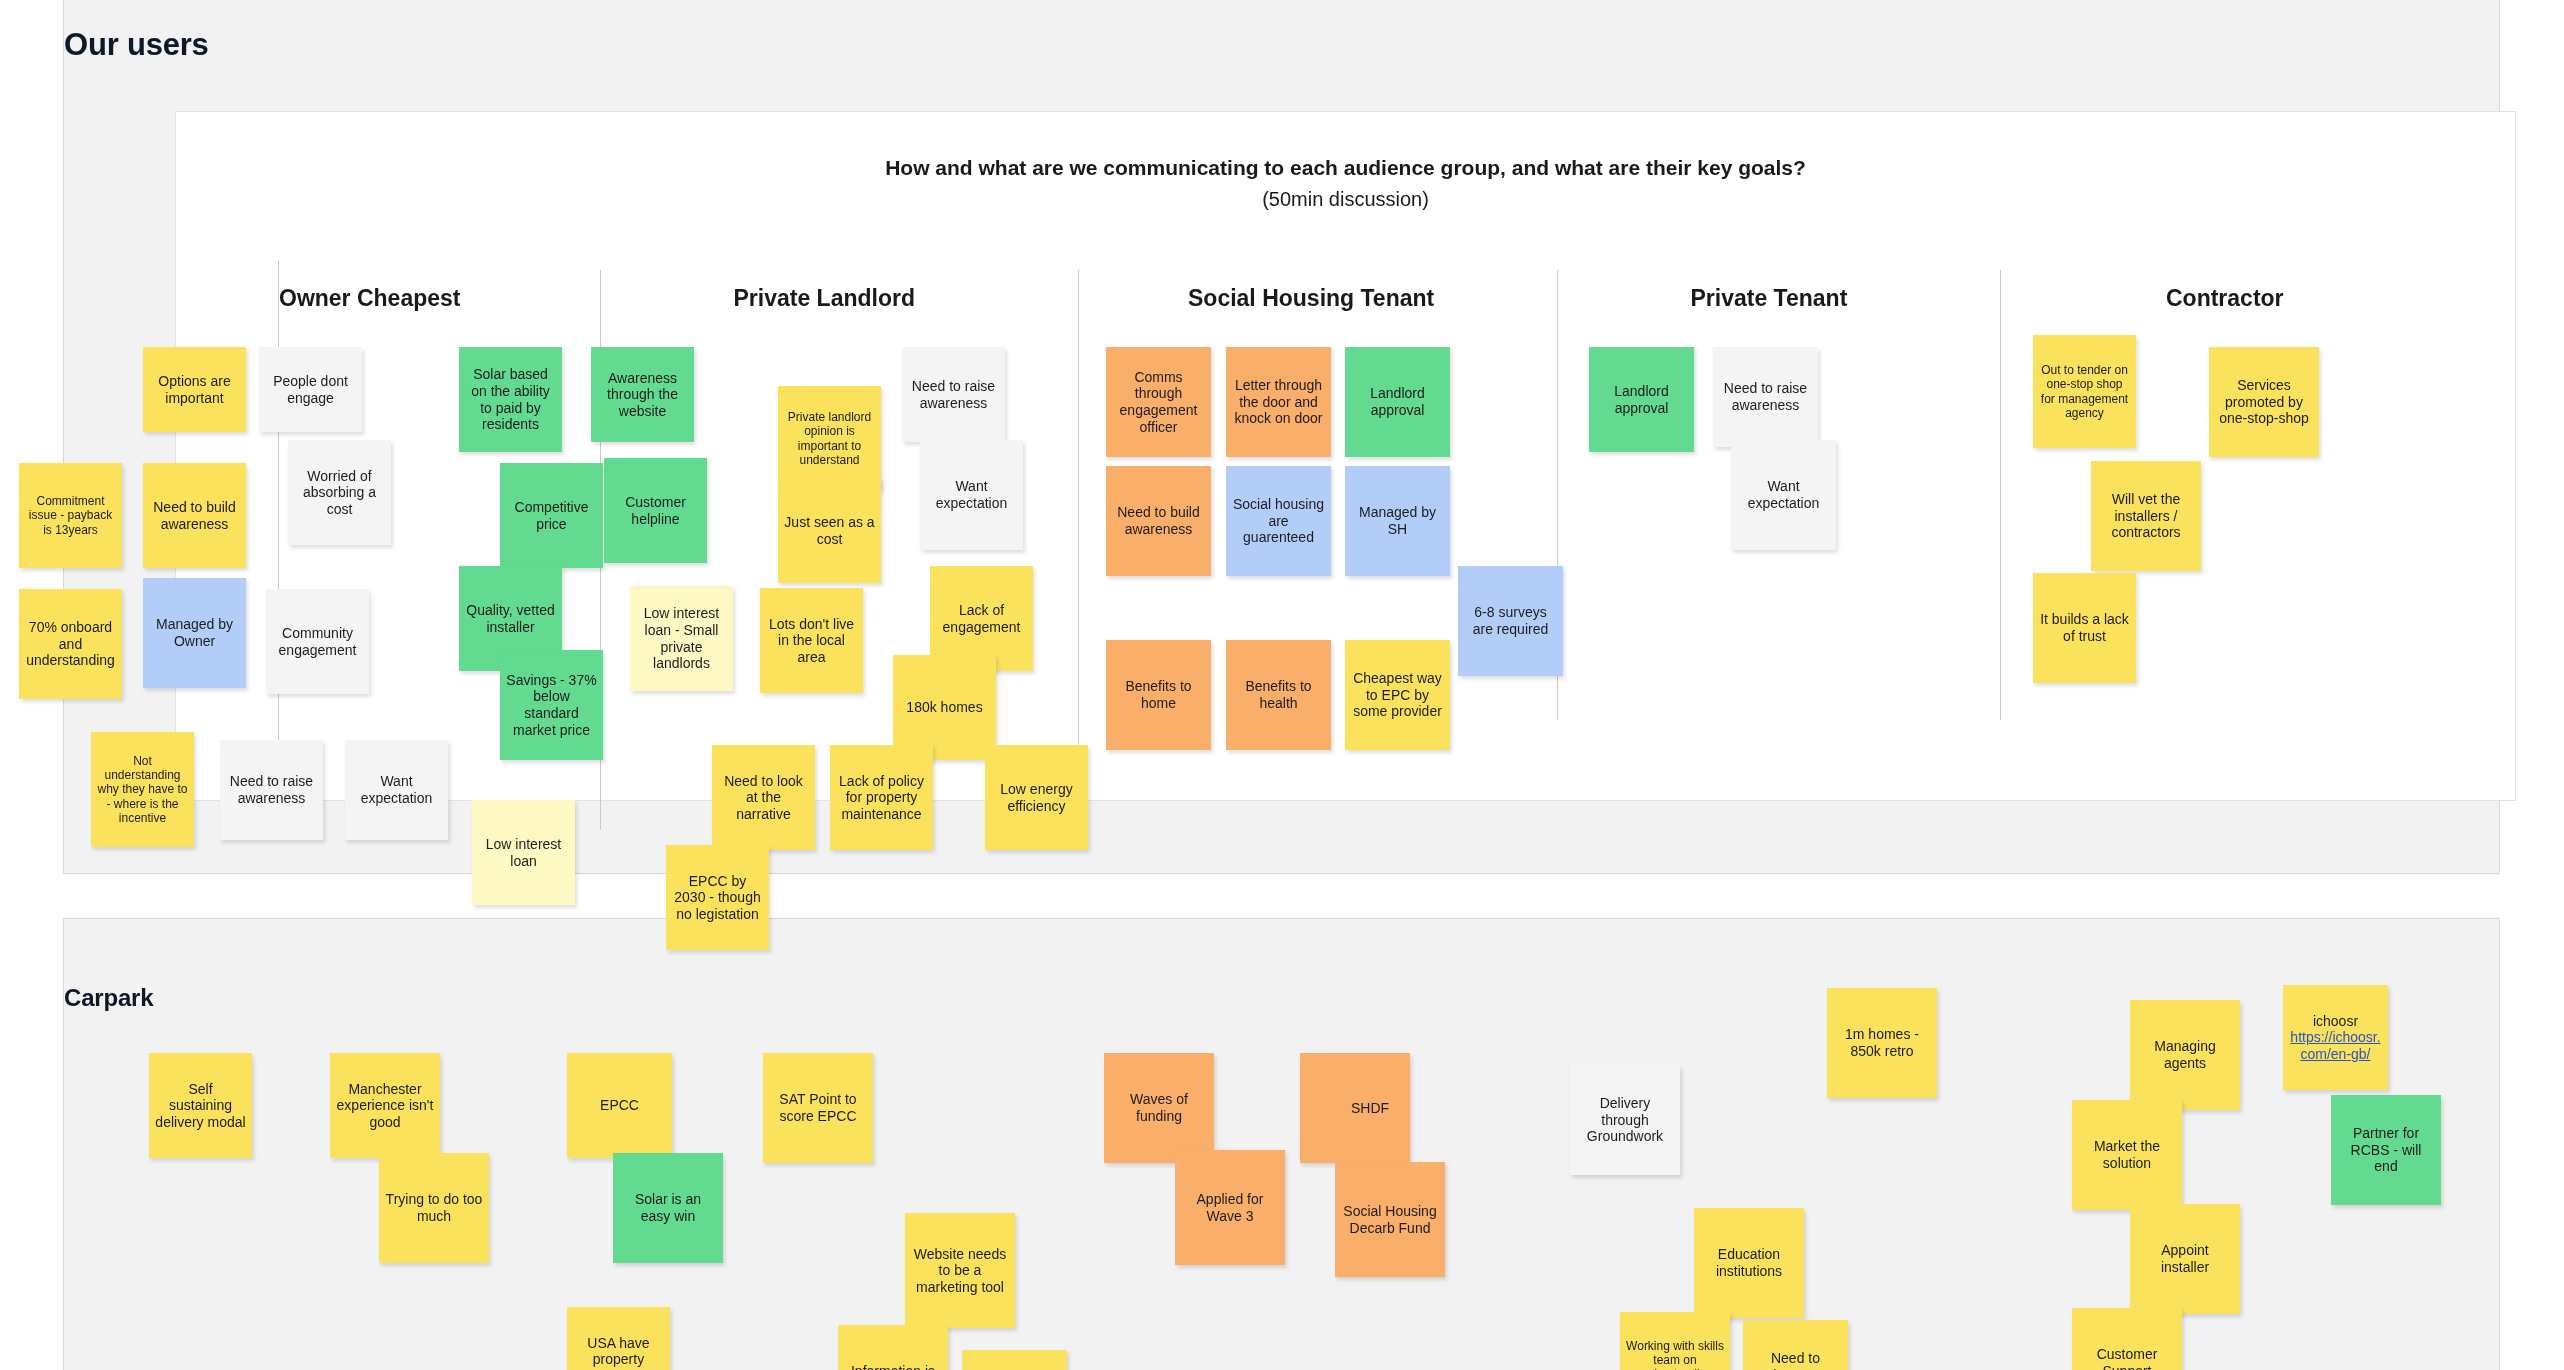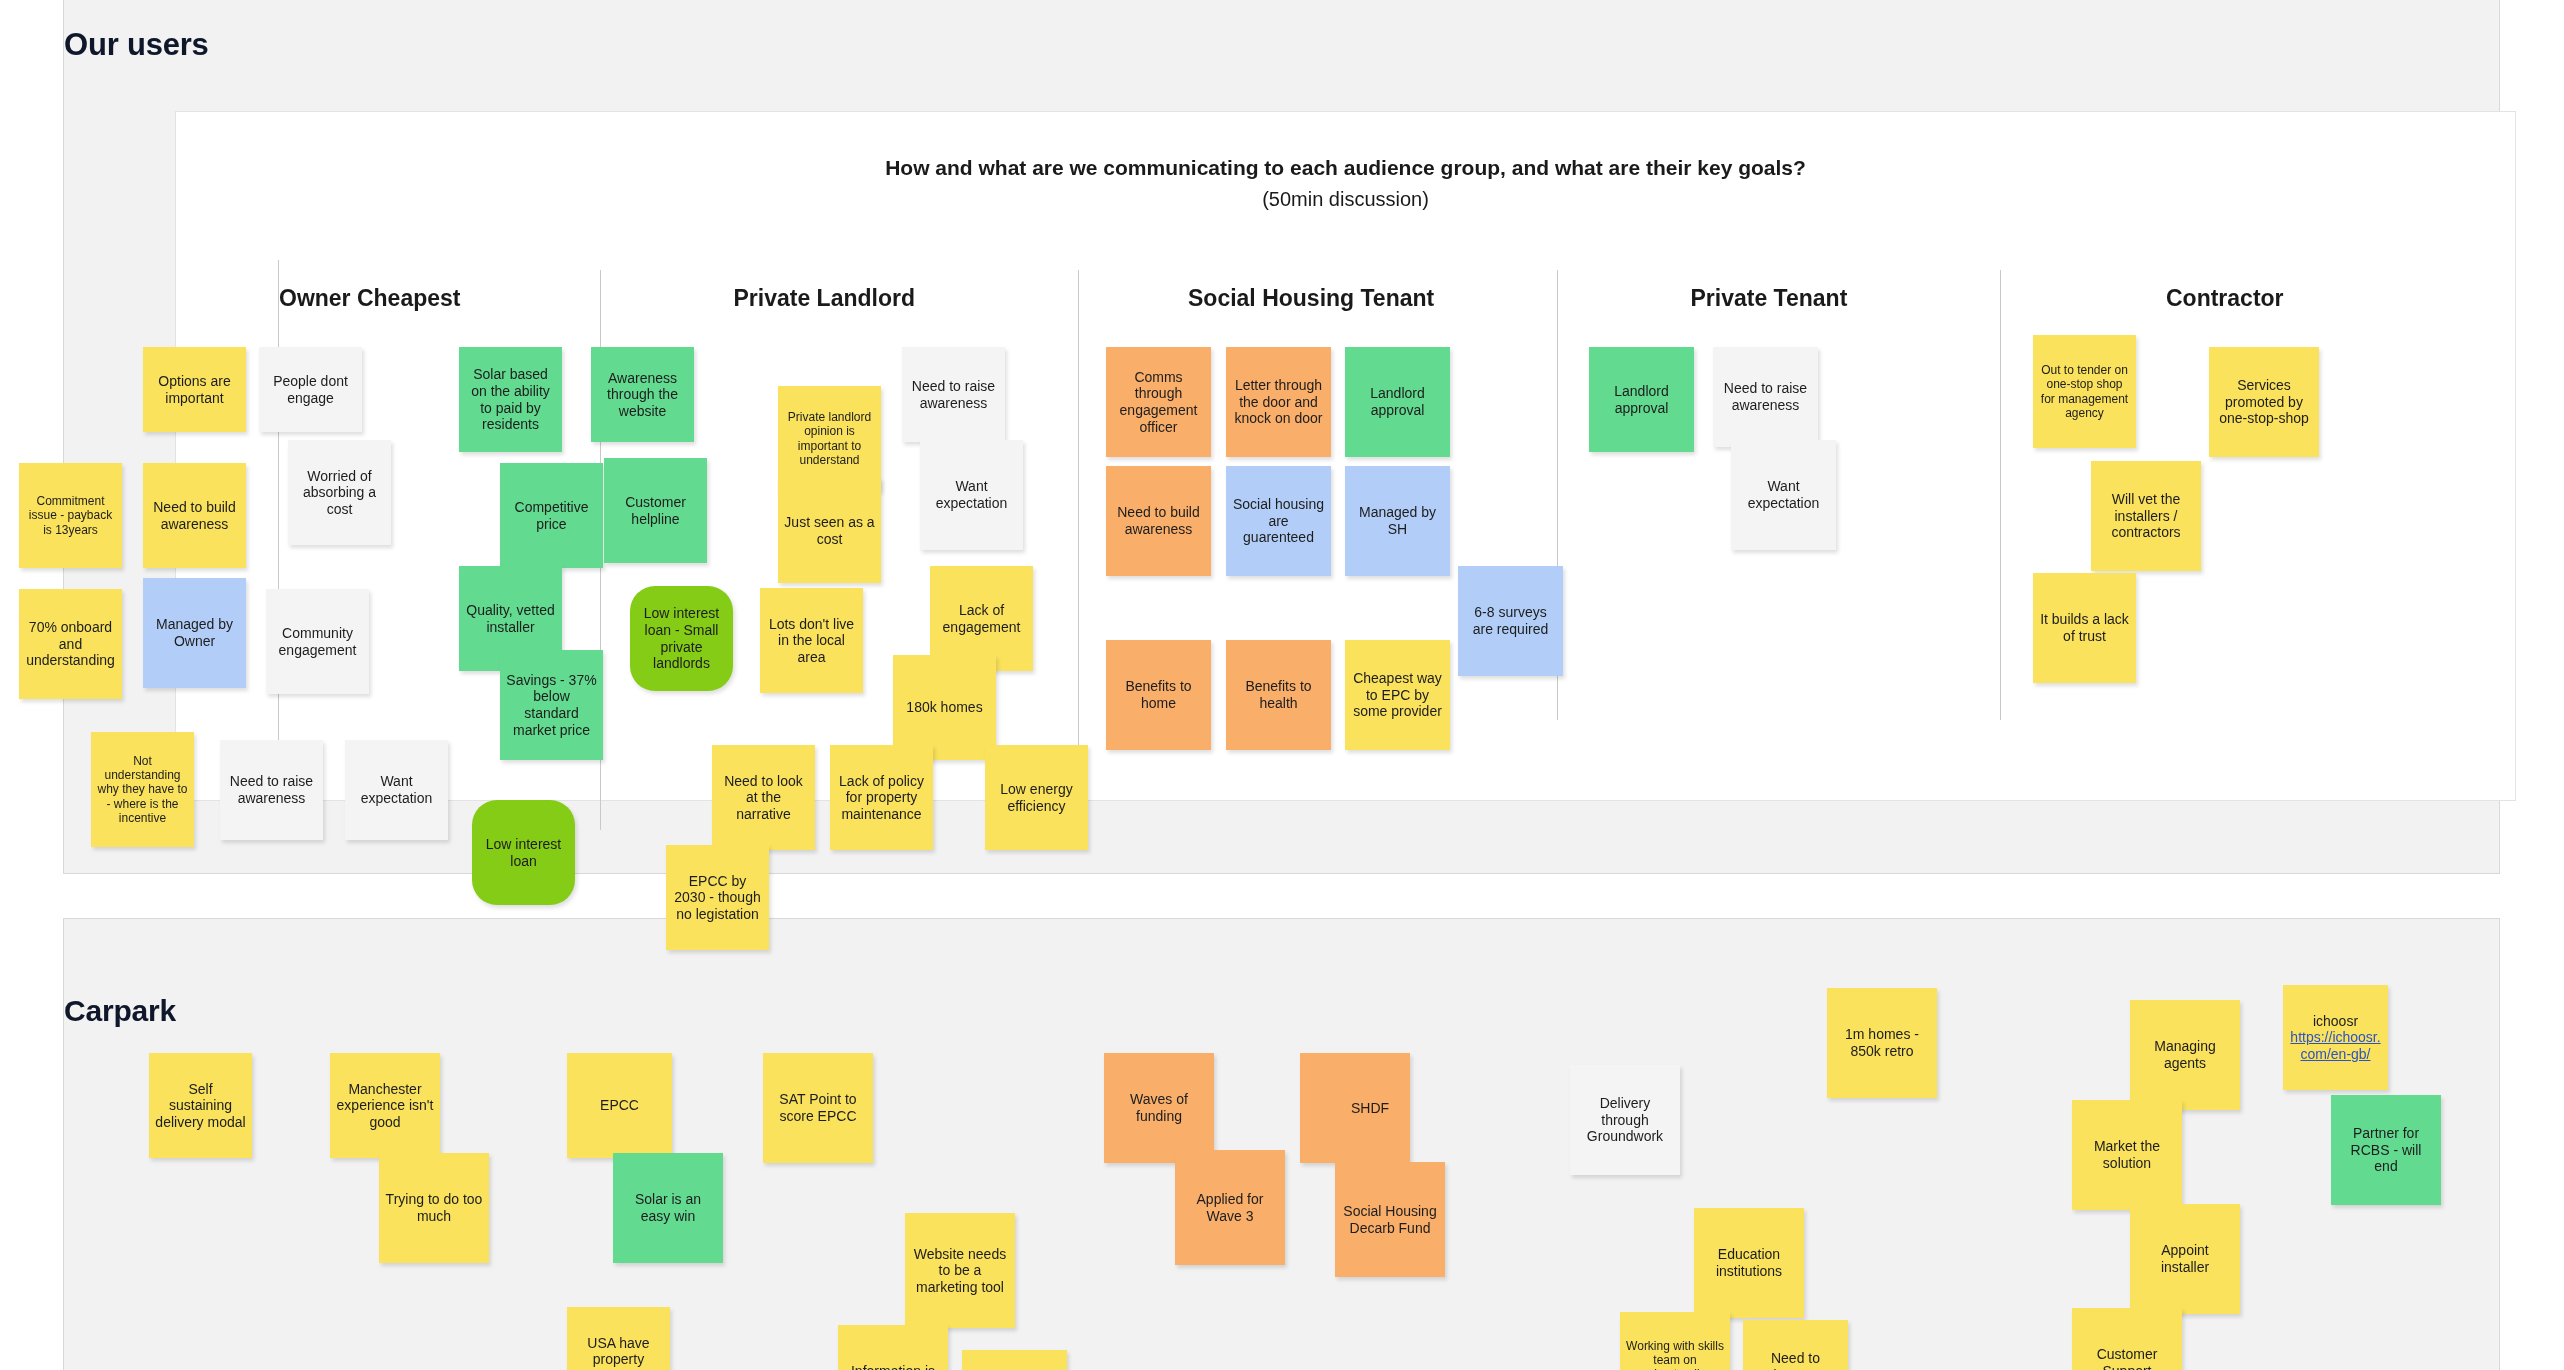--- a/index.html
+++ b/index.html
@@ -21,21 +21,21 @@
     position: absolute;
     left: 0; right: 0;
     font-weight: bold;
     color: #0f172a;
     letter-spacing: -0.2px;
   }
   #frame-users { left: 63px; top: -26px; width: 2437px; height: 900px; }
   #frame-carpark { left: 63px; top: 918px; width: 2437px; height: 520px; }
 
   #frame-users .frame-title { top: 52px; font-size: 31px; }
-  #frame-carpark .frame-title { top: 75px; font-size: 30px; }
+  #frame-carpark .frame-title { top: 65px; font-size: 24px; }
 
   
   #panel-users {
     position: absolute;
     left: 111px; top: 136px;
     width: 2341px; height: 690px;
     background: #ffffff;
     border: 1px solid #e3e3e3;
   }
 
@@ -79,21 +79,21 @@
     line-height: 1.18;
     color: #1d1d1d;
     box-shadow: 2px 3px 4px rgba(0,0,0,0.13);
     overflow: hidden;
     word-break: break-word;
   }
   .c-yellow { background:#FAE25D; }
   .c-green  { background:#62DB90; }
   .c-orange { background:#F9AE6A; }
   .c-blue   { background:#B2CEF8; }
-  .c-red    { background:#84cc16;border-radius:25px; }
+  .c-red    { background:#fef9c3; }
   .c-white  { background:#F4F4F4; }
 
   .note .lnk { color:#2b53c4; text-decoration:underline; }
   .note.small { font-size: 12px; }
 </style>
 </head>
 <body>
 
 <div id="canvas">
 

